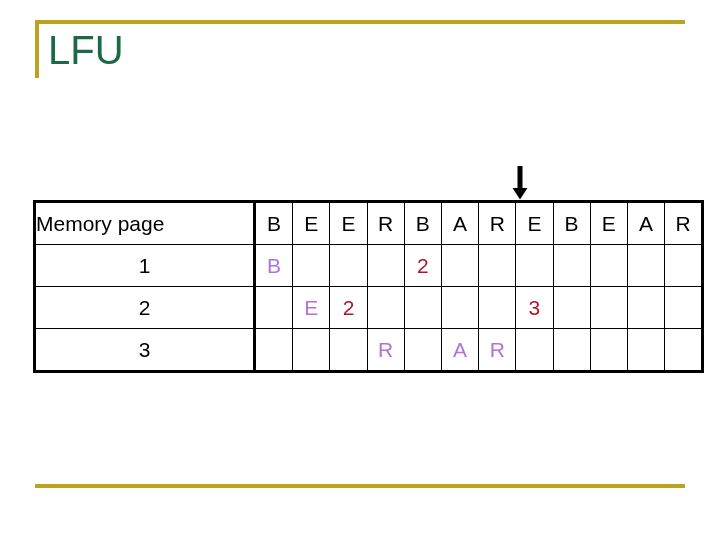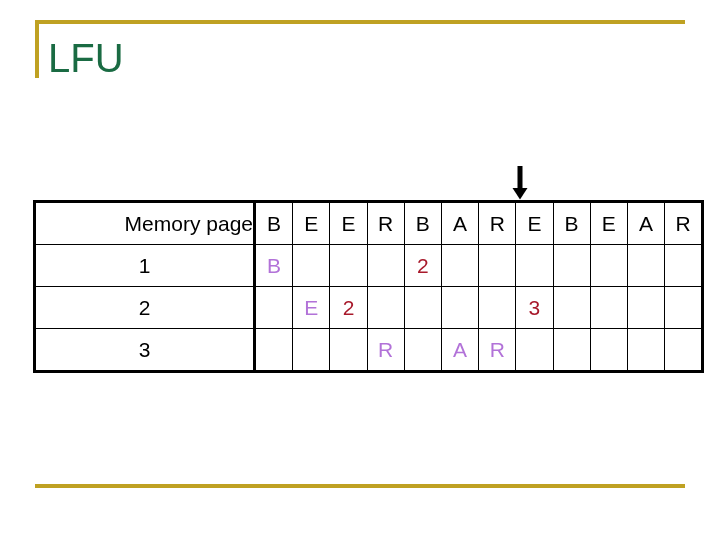--- a/index.html
+++ b/index.html
@@ -45,21 +45,21 @@
     top: 484px;
     width: 650px;
     height: 4px;
     background: #BFA122;
   }
 
   
   .title {
     position: absolute;
     left: 48px;
-    top: 34px;
+    top: 26px;
     font-size: 40px;
     line-height: 48px;
     color: #1A6B43;
     letter-spacing: 0px;
     white-space: nowrap;
   }
 
   
   .arrow {
     position: absolute;
@@ -92,21 +92,21 @@
   .trace-table tr:first-child td { border-top-width: 3px; }
   .trace-table tr:last-child  td { border-bottom-width: 3px; }
   .trace-table td:first-child  { border-left-width: 3px; }
   .trace-table td:last-child   { border-right-width: 3px; }
 
   .col-label {
     width: 217px;
     text-align: center;
     border-right-width: 3px !important;
   }
-  .col-label.hdr { text-align: right; }
+  .col-label.hdr { text-align: left; }
   .col-slot { width: 36.2px; }
 
   .hdr-row td { font-size: 21px; }
 </style>
 </head>
 <body>
 
 <div class="slide">
 
   <div class="rule-top" style="background: rgb(191, 161, 34);"></div>

